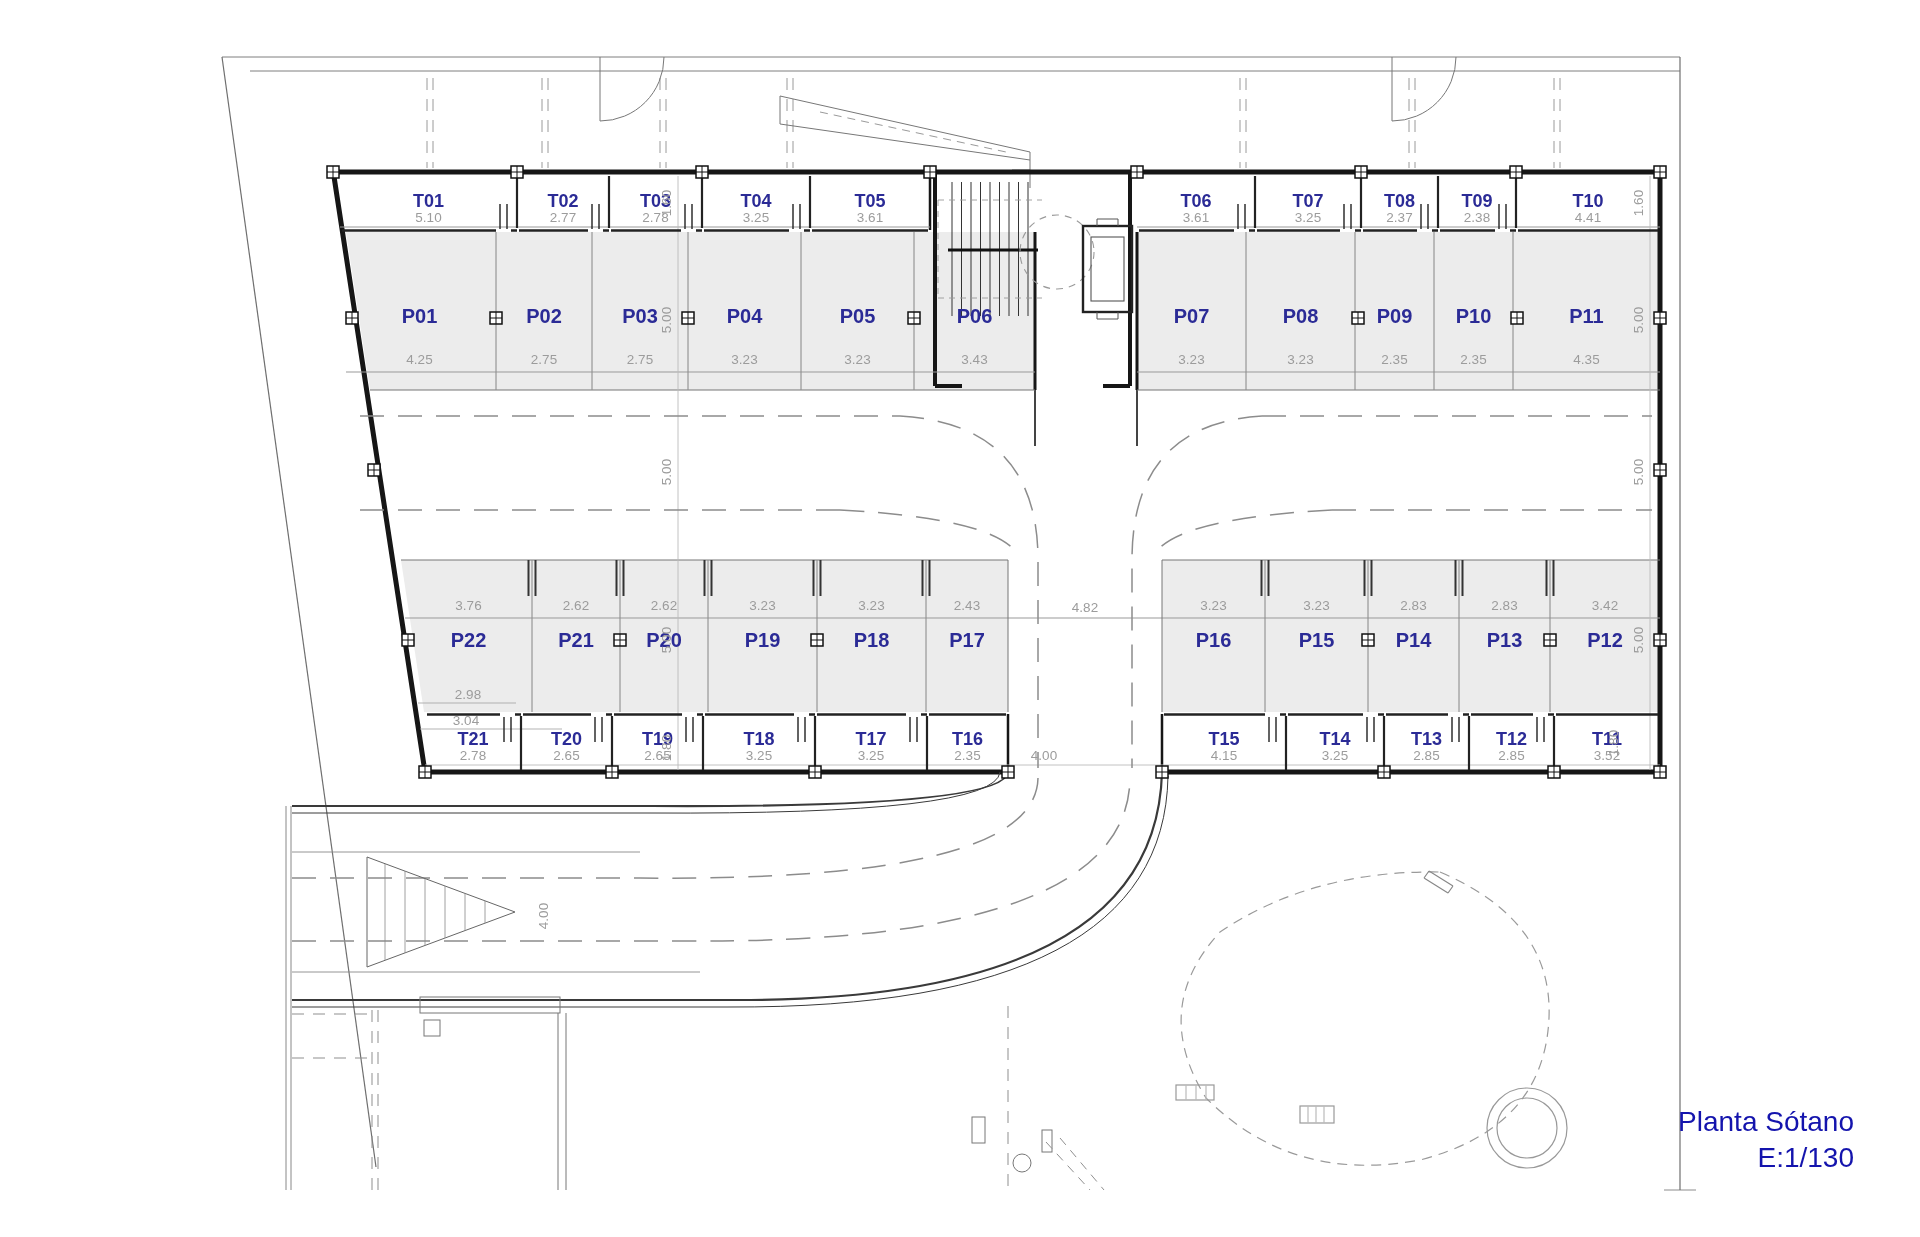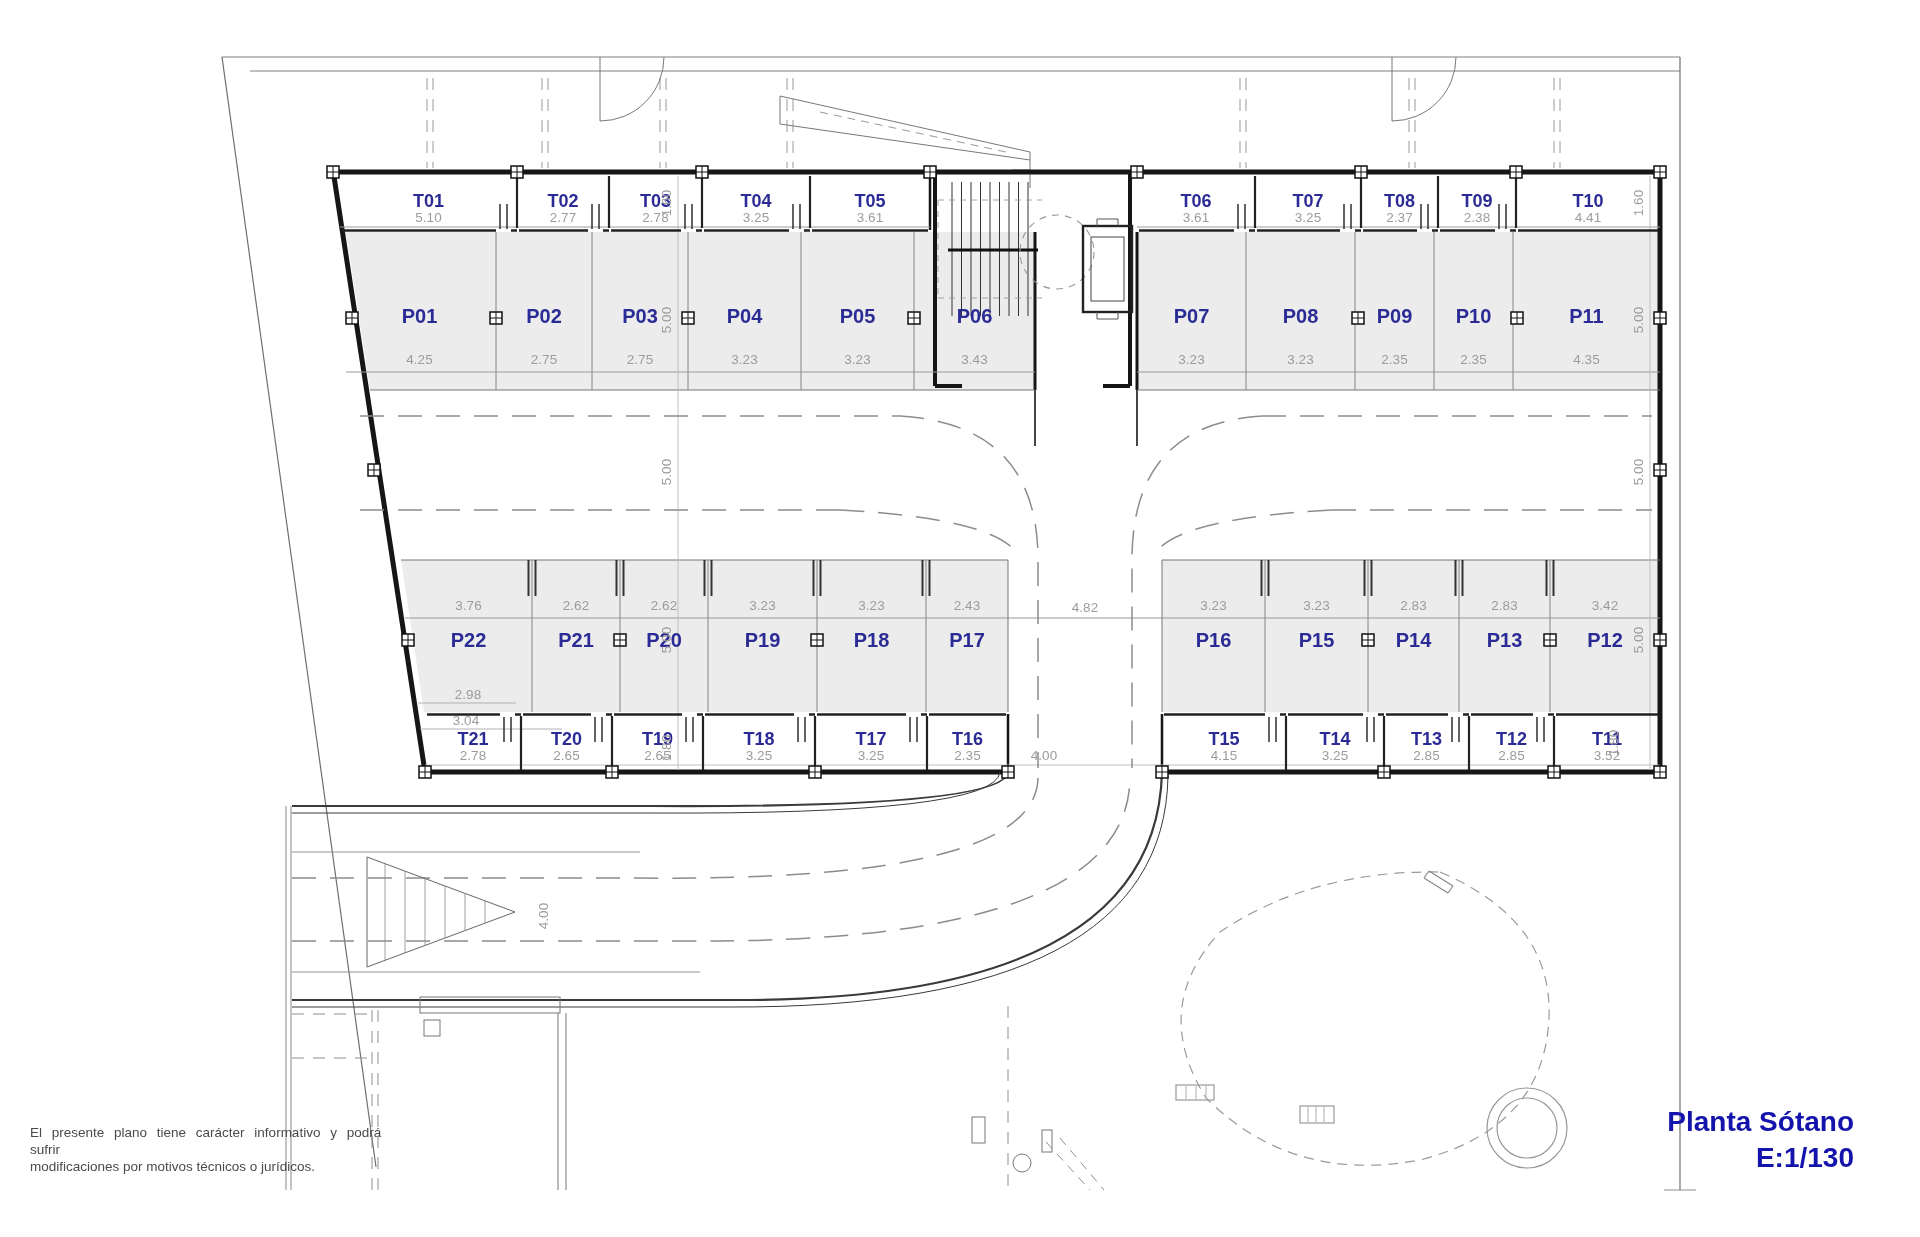--- a/index.html
+++ b/index.html
@@ -4,21 +4,21 @@
 <style>
   html,body{margin:0;padding:0;background:#fff;}
   .stage{position:relative;width:1920px;height:1237px;background:#ffffff;overflow:hidden;
          font-family:"Liberation Sans",sans-serif;}
   svg{position:absolute;left:0;top:0;}
   svg text{font-family:"Liberation Sans",sans-serif;}
   .lblP{font-size:20px;font-weight:bold;fill:#2b2b96;text-anchor:middle;}
   .lblT{font-size:18px;font-weight:bold;fill:#2b2b96;text-anchor:middle;}
   .dim{font-size:13.5px;fill:#9c9c9c;text-anchor:middle;}
   .title-block{position:absolute;right:66px;top:1104px;text-align:right;color:#1414ad;
-               font-weight:bold;font-size:28px;line-height:36px;}
+               font-weight:normal;font-size:28px;line-height:36px;}
   .disclaimer{position:absolute;left:30px;top:1124px;width:368px;color:#4a4a4a;
               font-size:13.5px;line-height:17px;}
   .disclaimer .l1{word-spacing:6px;}
 </style>
 </head>
 <body>
 
 <div class="stage">
 
 <svg id="plan-svg" width="1920" height="1237" viewBox="0 0 1920 1237">
@@ -359,23 +359,19 @@
         <text x="671" y="748" class="dim" transform="rotate(-90 671 748)">1.80</text>
         <text x="1618" y="743" class="dim" transform="rotate(-90 1618 743)">1.80</text>
         <text x="1085" y="612" class="dim">4.82</text>
         <text x="1044" y="760" class="dim">4.00</text>
         <text x="548" y="916" class="dim" transform="rotate(-90 548 916)">4.00</text>
         <text x="468" y="699" class="dim">2.98</text>
         <text x="466" y="725" class="dim">3.04</text>
       </g>
 </svg>
 
-<div class="disclaimer">
-  <div class="l1">El presente plano tiene carácter informativo y podrá sufrir</div>
-  <div class="l2">modificaciones por motivos técnicos o jurídicos.</div>
-</div>
 
 <div class="title-block">
   <div>Planta Sótano</div>
   <div>E:1/130</div>
 </div>
 
 </div>
 
 </body></html>

